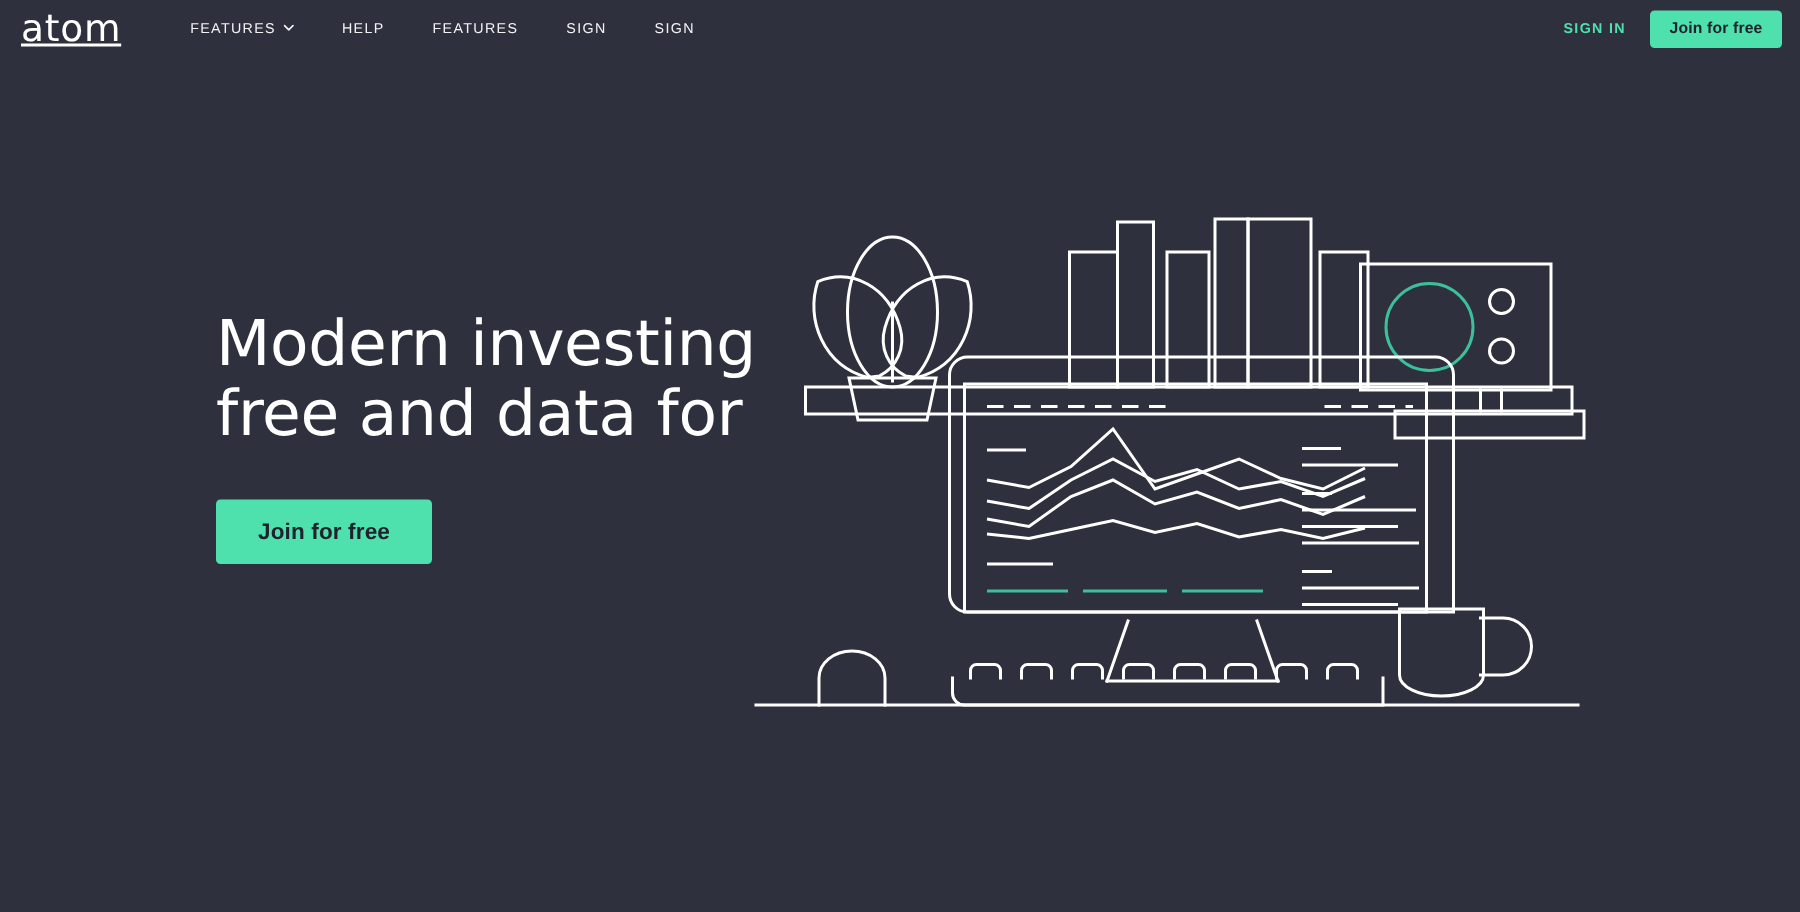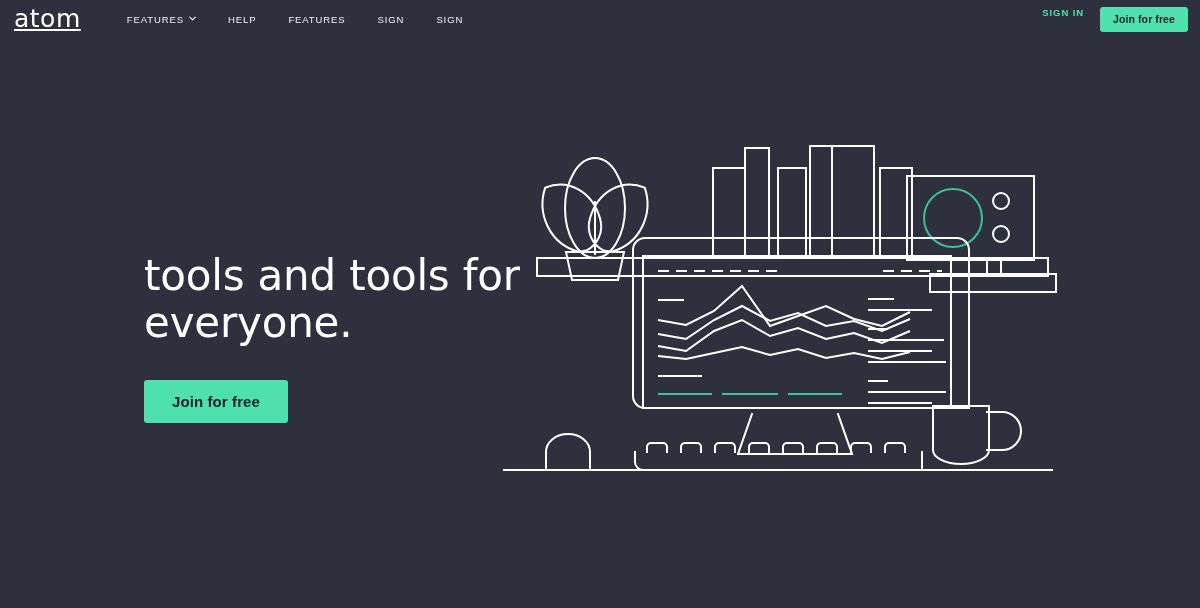--- a/index.html
+++ b/index.html
@@ -58,20 +58,21 @@
     display: inline-block;
     width: 7px; height: 7px;
     position: relative;
     top: -1px;
   }
   .chev svg { display:block; }
 
   .nav-right {
     margin-left: auto;
     display: flex;
+    align-items: center;
     gap: 16px;
   }
   .signin {
     font-size: 9.5px;
     font-weight: bold;
     letter-spacing: 0.9px;
     color: #4ee0ad;
     text-decoration: none;
     white-space: nowrap;
   }
@@ -160,23 +161,22 @@
   </ul>
 
   <div class="nav-right">
     <a class="signin" href="#">SIGN IN</a>
     <button class="btn-nav">Join for free</button>
   </div>
 </nav>
 
 <section class="hero">
   <h1>
-    <br>
-    <span>tools and tools for</span><br>
-    <span>everyone.</span>
+    <span>Modern investing</span><br>
+    <span>free and data for</span><br>
   </h1>
   <button class="btn-hero">Join for free</button>
 </section>
 
 <div class="illustration">
   <svg width="600" height="350" viewBox="0 0 600 350" fill="none" stroke="#ffffff" stroke-width="2" stroke-linecap="square" stroke-linejoin="miter">
 
     <g>
 
       <path d="M84 112 C56 100 48 68 60 44 C84 38 106 54 110 82 C112 96 104 108 92 112 Z" transform="rotate(-8 84 80)"></path>

